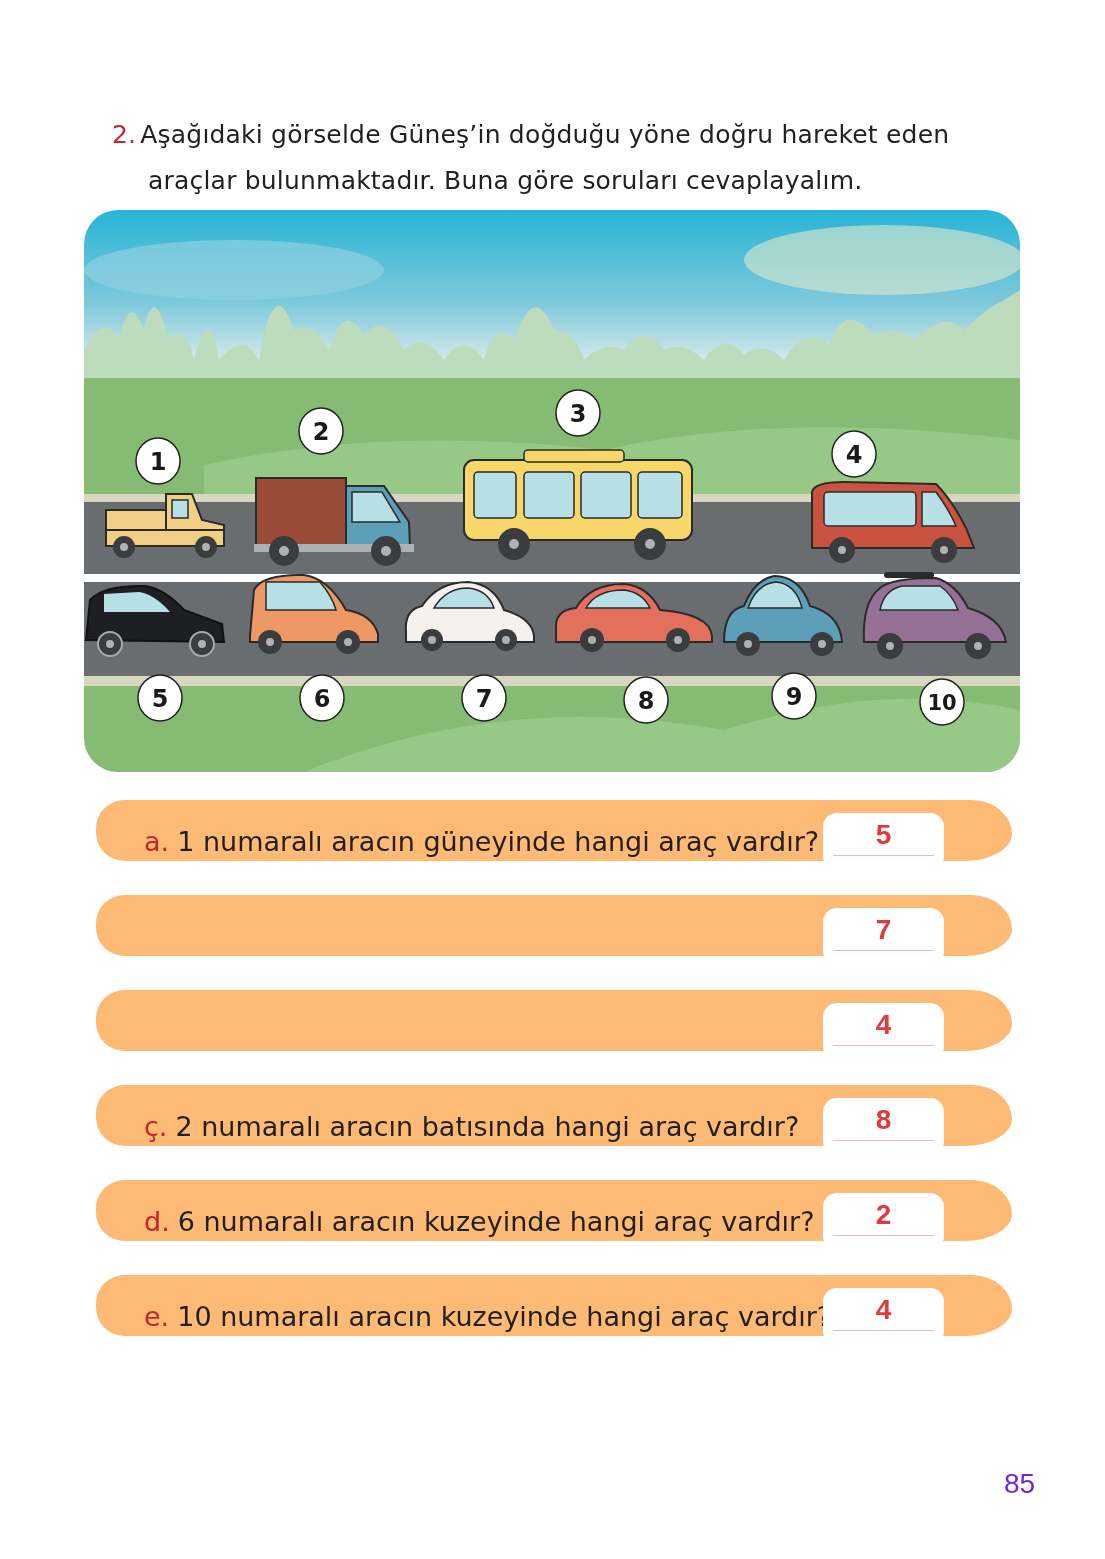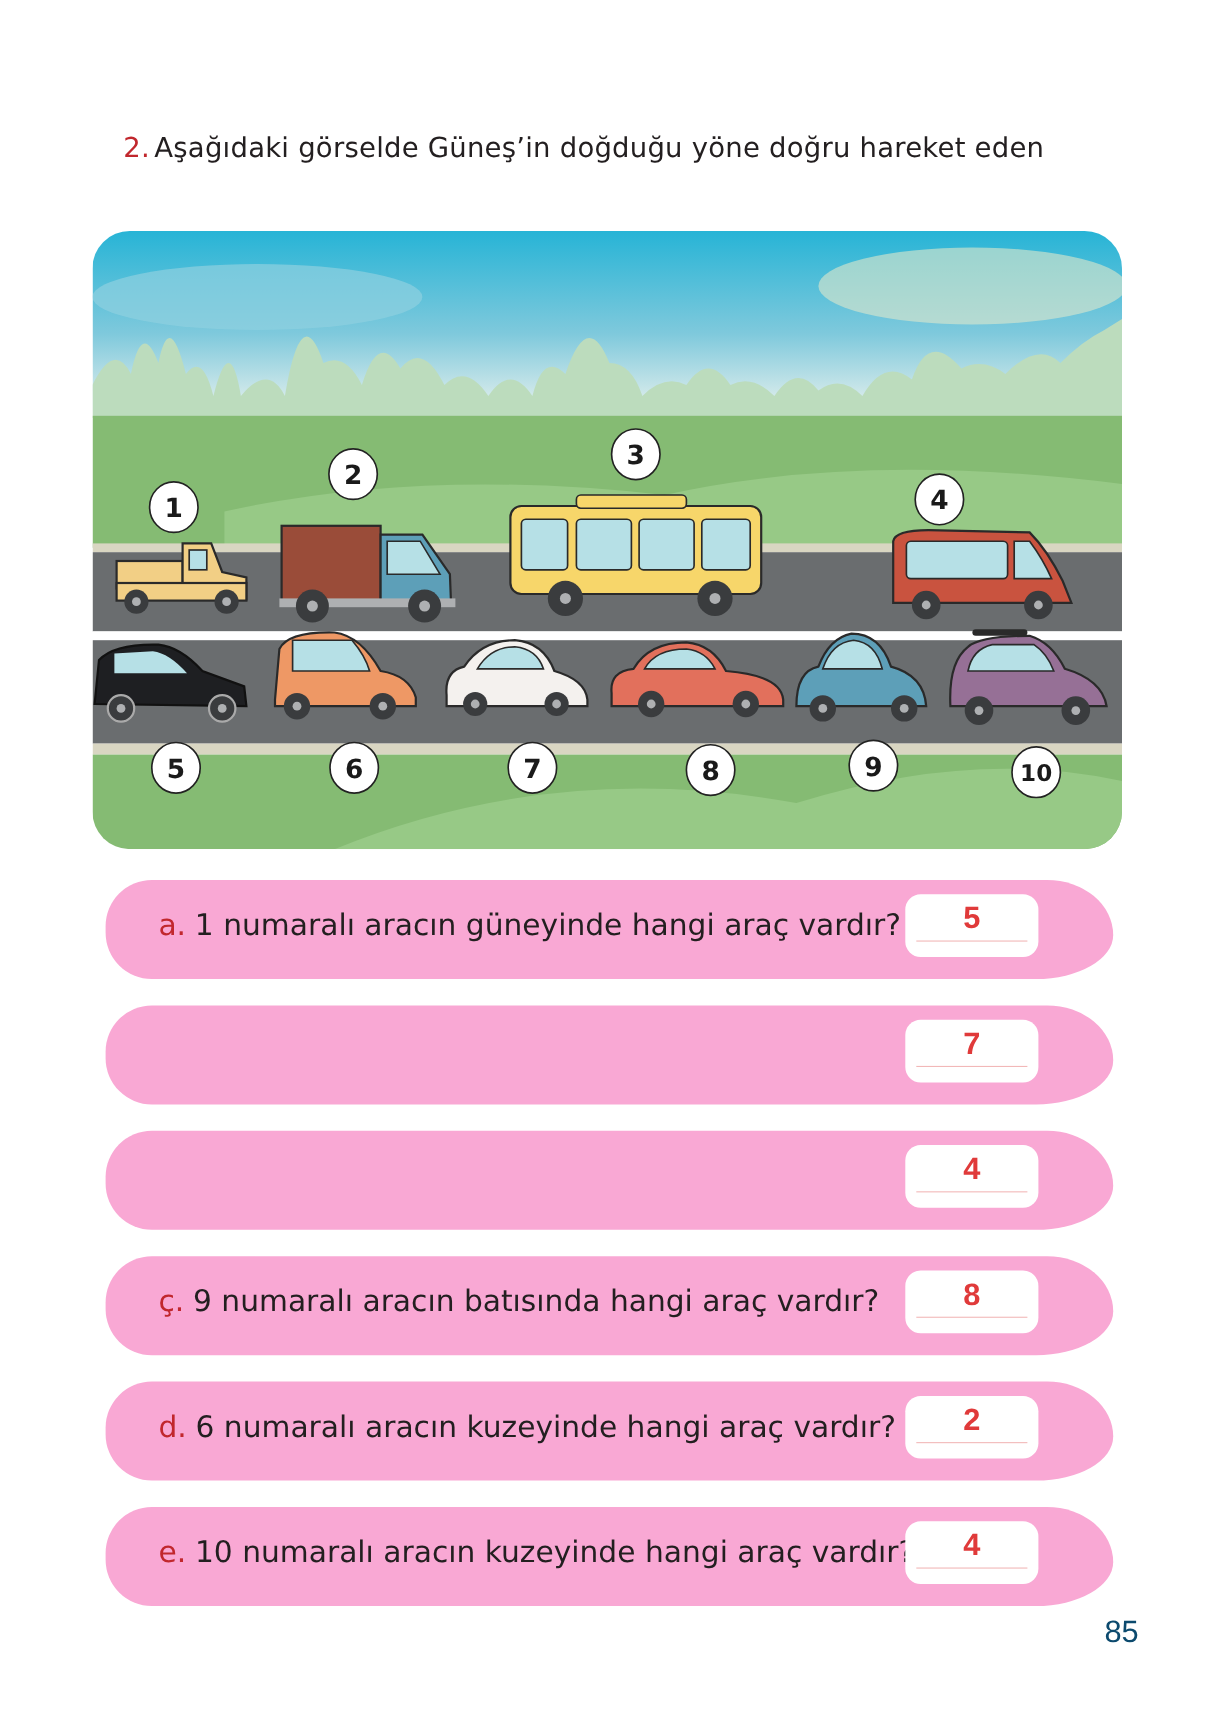--- a/index.html
+++ b/index.html
@@ -11,41 +11,42 @@
   .header .line2 { padding-left: 36px; }
   .qnum { color: #c1272d; margin-right: 4px; }
 
   .scene { position: absolute; left: 84px; top: 210px; width: 936px; height: 562px;
            border-radius: 34px; overflow: hidden; }
   .scene svg { display: block; }
   .scene-frame { position: absolute; left: 80px; top: 206px; width: 944px; height: 570px;
                  border: 3px solid #ffffff; border-radius: 38px; box-sizing: border-box; pointer-events: none; }
 
   .questions { position: absolute; left: 96px; top: 800px; width: 916px; }
-  .q-row { position: relative; height: 90px; margin-bottom: 24px;
-           background: #f9a8d4; border-radius: 42px 60px 70px 42px / 42px 50px 40px 42px; }
+  .q-row { position: relative; height: 61px; margin-bottom: 34px;
+           background: #fdba74; border-radius: 42px 60px 70px 42px / 42px 50px 40px 42px; }
   .q-text { position: absolute; left: 48px; top: 24px; font-size: 27px; line-height: 36px; white-space: nowrap; color: #231f20; }
   .q-letter { color: #c1272d; margin-right: 8px; }
   .answer-box { position: absolute; left: 727px; top: 13px; width: 121px; height: 57px;
                 background: #ffffff; border-radius: 14px; }
   .answer-line { position: absolute; left: 10px; right: 10px; top: 42px; height: 0;
                  border-top: 1px solid #f2b8b8; }
   .answer-value { position: absolute; left: 0; right: 0; top: 6px; text-align: center;
                   font-family: "Liberation Sans", sans-serif; font-weight: bold; font-size: 28px; color: #e03a3a; }
 
-  .page-number { position: absolute; left: 1004px; top: 1468px; font-size: 28px; color: #0c4a6e;
+  .page-number { position: absolute; left: 1004px; top: 1468px; font-size: 28px; color: #6d28d9;
                  font-family: "Liberation Sans", sans-serif; }
 </style>
 </head>
 <body>
 
 <div class="header">
   <div class="line">
     <span class="qnum">2.</span><span>Aşağıdaki görselde Güneş’in doğduğu yöne doğru hareket eden</span>
   </div>
+  <div class="line line2">araçlar bulunmaktadır. Buna göre soruları cevaplayalım.</div>
 </div>
 
 <div class="scene">
   <svg width="936" height="562" viewBox="0 0 936 562" xmlns="http://www.w3.org/2000/svg">
     <defs>
       <linearGradient id="sky" x1="0" y1="0" x2="0" y2="1">
         <stop offset="0" stop-color="#27b4d6"></stop>
         <stop offset="0.55" stop-color="#7fc9dc"></stop>
         <stop offset="1" stop-color="#eef4ef"></stop>
       </linearGradient>
@@ -226,21 +227,21 @@
         <div class="answer-value">7</div>
       </div>
   </div>
   <div class="q-row">
     <div class="answer-box">
         <div class="answer-line"></div>
         <div class="answer-value">4</div>
       </div>
   </div>
   <div class="q-row">
-    <div class="q-text"><span class="q-letter">ç.</span><span>9 numaralı aracın batısında hangi araç vardır?</span></div>
+    <div class="q-text"><span class="q-letter">ç.</span><span>2 numaralı aracın batısında hangi araç vardır?</span></div>
     <div class="answer-box">
         <div class="answer-line"></div>
         <div class="answer-value">8</div>
       </div>
   </div>
   <div class="q-row">
     <div class="q-text"><span class="q-letter">d.</span><span>6 numaralı aracın kuzeyinde hangi araç vardır?</span></div>
     <div class="answer-box">
         <div class="answer-line"></div>
         <div class="answer-value">2</div>

